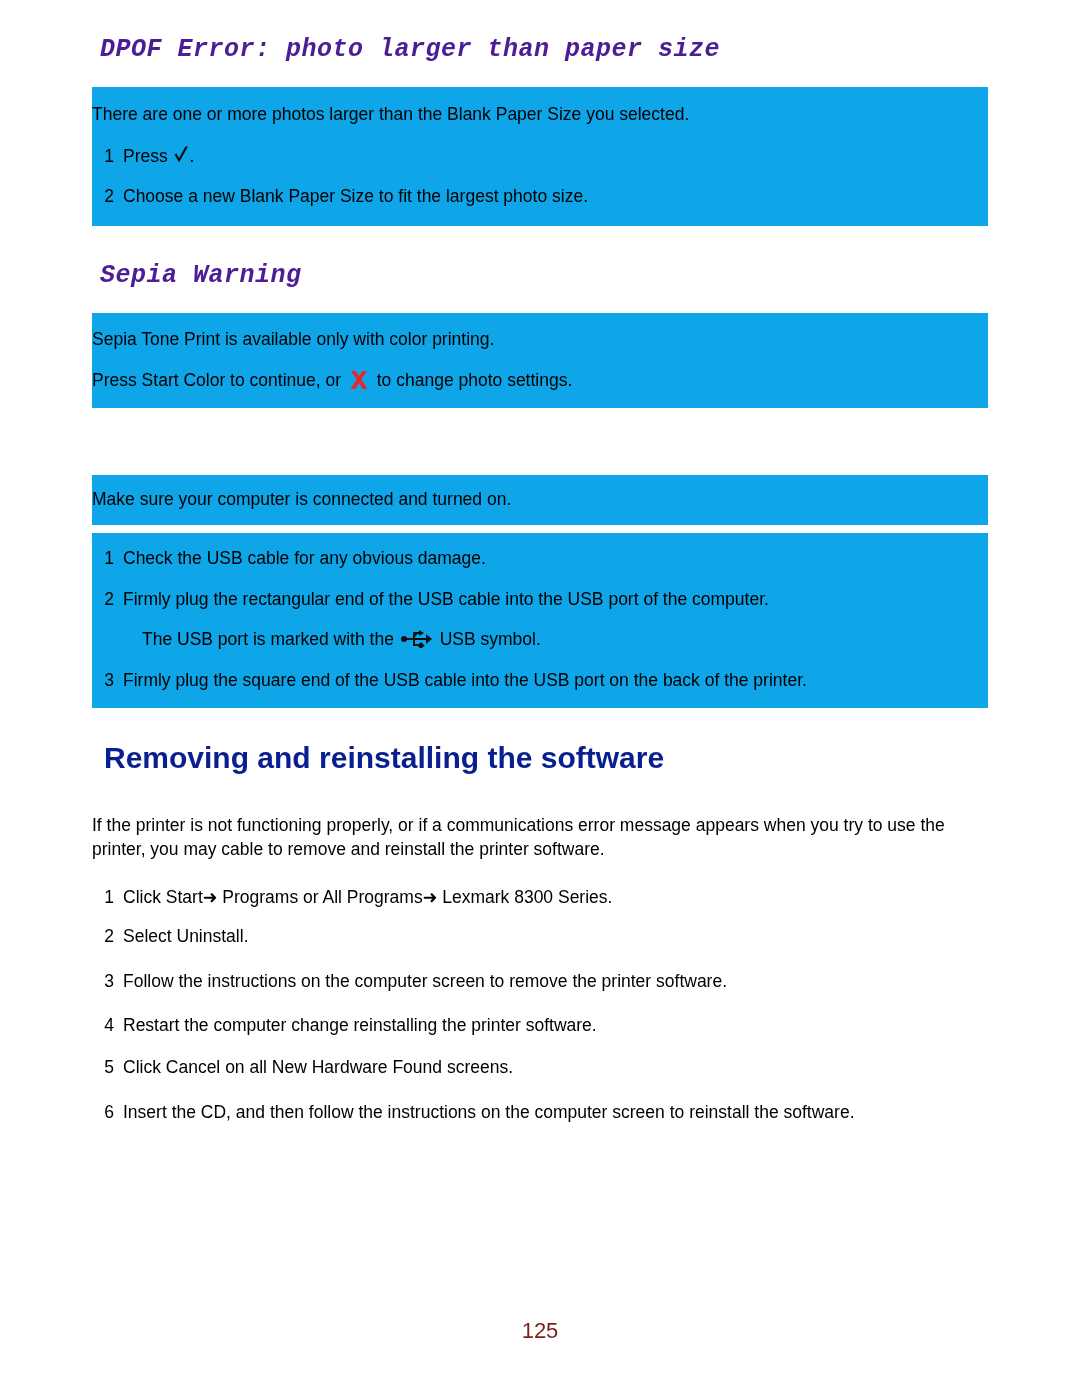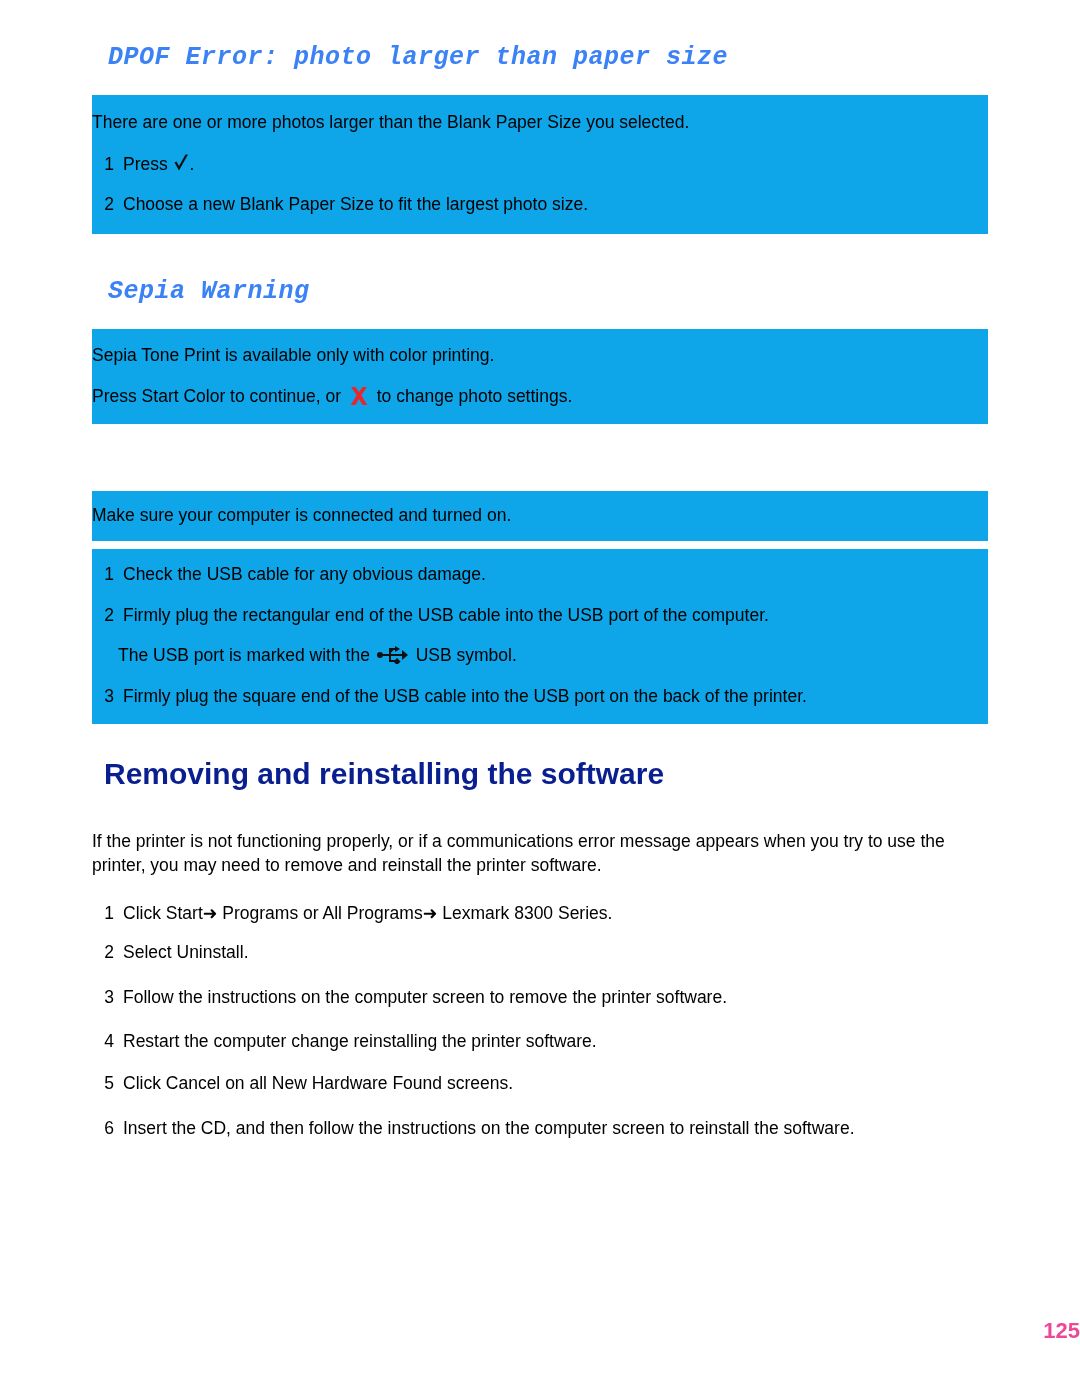--- a/index.html
+++ b/index.html
@@ -19,24 +19,24 @@
     position: relative;
     width: 1080px;
     height: 1397px;
     box-sizing: border-box;
     padding: 0 92px;
   }
   h2.sub-head {
     font-family: "Liberation Mono", monospace;
     font-weight: bold;
     font-style: italic;
-    color: #3b82f6;
+    color: #4c1d95;
     font-size: 25px;
     letter-spacing: 0.5px;
-    margin: 16px;
+    margin: 8px;
     line-height: 1.2;
   }
   h1.main-head {
     font-family: "Liberation Sans", sans-serif;
     font-weight: bold;
     color: #0a1f8f;
     font-size: 30px;
     margin: 12px;
     line-height: 1.2;
   }
@@ -58,21 +58,21 @@
   .step .num {
     width: 22px;
     flex: 0 0 22px;
     text-align: right;
     margin-right: 9px;
   }
   .step .txt {
     flex: 1 1 auto;
   }
   .indent-txt {
-    margin-left: 26px;
+    margin-left: 50px;
     font-size: 17.5px;
     line-height: 1.35;
   }
   b { font-weight: normal; }
 
   .sect-dpof-body { padding: 16px 0 17px 0; }
   .sect-sepia-body { padding: 15px 0 16px 0; }
   .sect-nocomp-line { padding: 13px 0 13px 0; }
   .sect-nocomp-steps { padding: 14px 0 16px 0; }
   .gap-lg { height: 27px; }
@@ -101,24 +101,24 @@
   }
   .arrow-glyph {
     font-family: "DejaVu Sans", sans-serif;
     font-weight: bold;
   }
   .pagenum {
     position: absolute;
     left: 0;
     right: 0;
     top: 1318px;
-    text-align: right;
+    text-align: center;
     font-size: 22px;
-    font-weight: bold;
-    color: #ec4899;
+    font-weight: normal;
+    color: #7f1d1d;
   }
 </style>
 </head>
 <body>
 
 <div class="page">
 
   <div class="gap-lg"></div>
 
   <h2 class="sub-head">DPOF Error: photo larger than paper size</h2>
@@ -188,21 +188,21 @@
       <span class="num">3</span>
       <span class="txt">Firmly plug the square end of the USB cable into the USB port on the back of the printer.</span>
     </div>
   </div>
 
   <div style="height:20px"></div>
 
   <h1 class="main-head">Removing and reinstalling the software</h1>
 
   <div style="height:26px"></div>
-  <div class="para" style="max-width:890px;">If the printer is not functioning properly, or if a communications error message appears when you try to use the printer, you may need to remove and reinstall the printer software.</div>
+  <div class="para" style="max-width:890px;">If the printer is not functioning properly, or if a communications error message appears when you try to use the printer, you may cable to remove and reinstall the printer software.</div>
 
   <div style="height:24px"></div>
 
   <div class="step">
     <span class="num">1</span>
     <span class="txt"><span>Click </span><b>Start</b><span class="arrow-glyph">➜</span> <b>Programs</b><span> or </span><b>All Programs</b><span class="arrow-glyph">➜</span> <b>Lexmark 8300 Series</b><span>.</span></span>
   </div>
 
   <div style="height:16px"></div>
 

